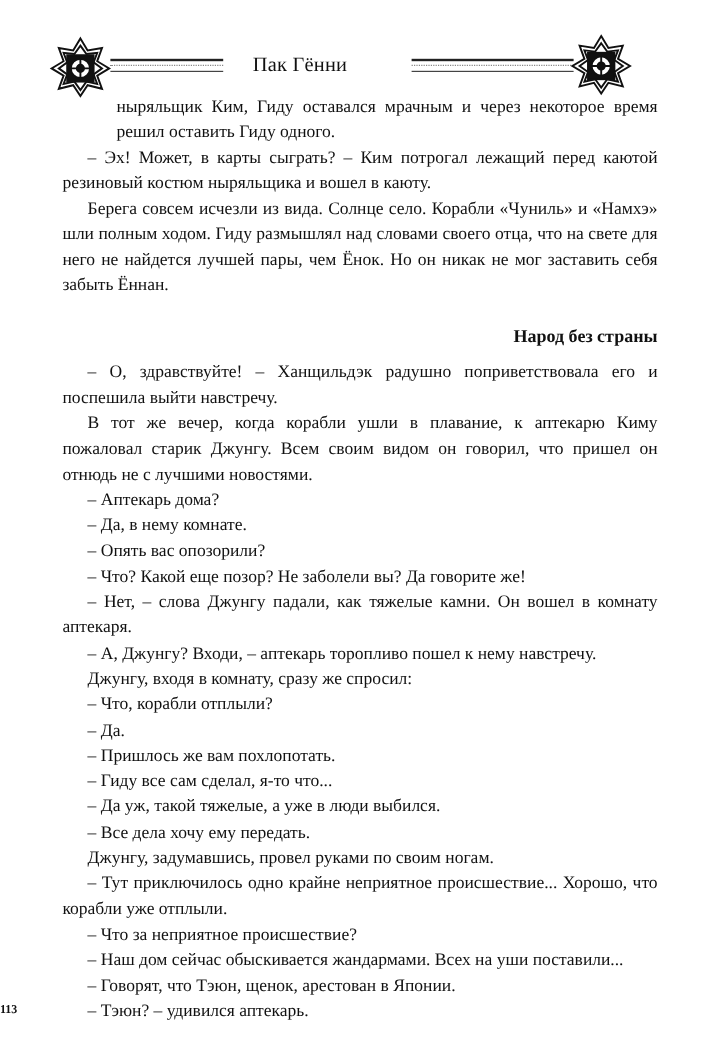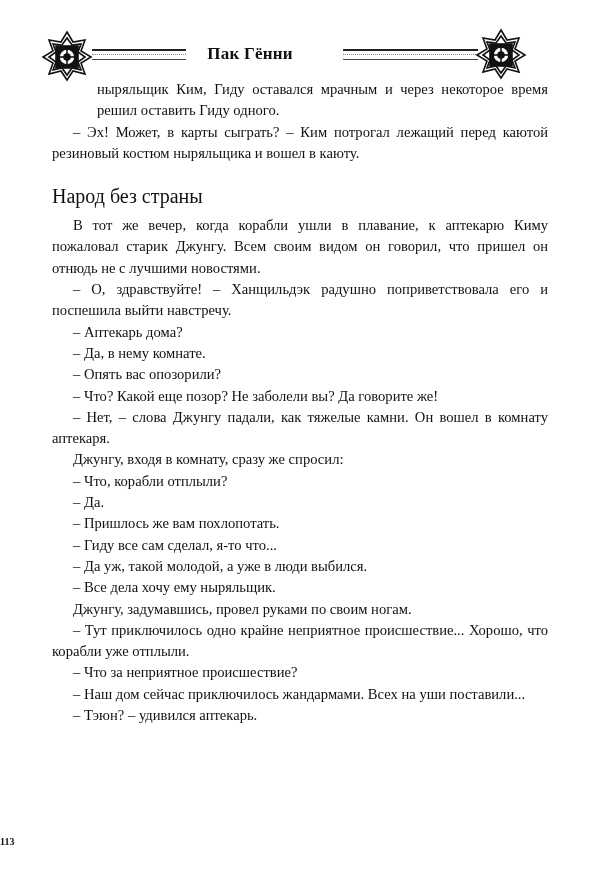--- a/index.html
+++ b/index.html
@@ -22,33 +22,33 @@
       border-bottom: 1px solid #444;
     }
     .rule::after {
       content: ""; position: absolute; left: 0; right: 0; top: 3px;
       border-top: 1px dotted #888;
     }
     .rule.left { left: 92px; width: 94px; top: 21px; }
     .rule.right { left: 343px; width: 135px; top: 21px; }
     .running-title {
       position: absolute; left: 0; width: 500px; top: 16px;
-      text-align: center; font-weight: bold; font-size: 17px;
+      text-align: center; font-weight: normal; font-size: 17px;
       letter-spacing: 0.2px;
     }
     .body-text {
       position: absolute; left: 52px; top: 79px; width: 496px;
       font-size: 14.6px; line-height: 21.3px;
       text-align: justify;
     }
     .body-text p { margin: 0; text-indent: 21px; }
     .body-text p.noindent { text-indent: 0; margin-left: 45px; }
     .section-heading {
-      text-align: left; text-indent: 0 !important;
-      font-weight: normal; font-size: 20px;
+      text-align: right; text-indent: 0 !important;
+      font-weight: bold; font-size: 15px;
       margin: 20px 0 7px 0 !important; line-height: 24px;
     }
     .page-number {
       position: absolute; left: 0; width: 600px; top: 836px;
       font-size: 10px; font-weight: bold;
     }
   </style>
 </head>
 <body>
 
@@ -80,38 +80,41 @@
         <line x1="26" y1="19" x2="26" y2="35" stroke="#111"></line>
         <line x1="18" y1="27" x2="34" y2="27" stroke="#111"></line>
       </g>
     </svg>
   </div>
 </div>
 
 <div class="body-text">
   <p class="noindent">ныряльщик Ким, Гиду оставался мрачным и через некоторое время решил оставить Гиду одного.</p>
   <p>– Эх! Может, в карты сыграть? – Ким потрогал лежащий перед каютой резиновый костюм ныряльщика и вошел в каюту.</p>
+  <p>Берега совсем исчезли из вида. Солнце село. Корабли «Чуниль» и «Намхэ» шли полным ходом. Гиду размышлял над словами своего отца, что на свете для него не найдется лучшей пары, чем Ёнок. Но он никак не мог заставить себя забыть Ённан.</p>
 
   <p class="section-heading">Народ без страны</p>
 
+  <p>– О, здравствуйте! – Ханщильдэк радушно поприветствовала его и поспешила выйти навстречу.</p>
   <p>В тот же вечер, когда корабли ушли в плавание, к аптекарю Киму пожаловал старик Джунгу. Всем своим видом он говорил, что пришел он отнюдь не с лучшими новостями.</p>
-  <p>– О, здравствуйте! – Ханщильдэк радушно поприветствовала его и поспешила выйти навстречу.</p>
   <p>– Аптекарь дома?</p>
   <p>– Да, в нему комнате.</p>
   <p>– Опять вас опозорили?</p>
   <p>– Что? Какой еще позор? Не заболели вы? Да говорите же!</p>
   <p>– Нет, – слова Джунгу падали, как тяжелые камни. Он вошел в комнату аптекаря.</p>
+  <p>– А, Джунгу? Входи, – аптекарь торопливо пошел к нему навстречу.</p>
   <p>Джунгу, входя в комнату, сразу же спросил:</p>
   <p>– Что, корабли отплыли?</p>
   <p>– Да.</p>
   <p>– Пришлось же вам похлопотать.</p>
   <p>– Гиду все сам сделал, я-то что...</p>
-  <p>– Да уж, такой молодой, а уже в люди выбился.</p>
-  <p>– Все дела хочу ему ныряльщик.</p>
+  <p>– Да уж, такой тяжелые, а уже в люди выбился.</p>
+  <p>– Все дела хочу ему передать.</p>
   <p>Джунгу, задумавшись, провел руками по своим ногам.</p>
   <p>– Тут приключилось одно крайне неприятное происшествие... Хорошо, что корабли уже отплыли.</p>
   <p>– Что за неприятное происшествие?</p>
-  <p>– Наш дом сейчас приключилось жандармами. Всех на уши поставили...</p>
+  <p>– Наш дом сейчас обыскивается жандармами. Всех на уши поставили...</p>
+  <p>– Говорят, что Тэюн, щенок, арестован в Японии.</p>
   <p>– Тэюн? – удивился аптекарь.</p>
 
 </div>
 
 <div class="page-number">113</div>
 
 </body></html>

